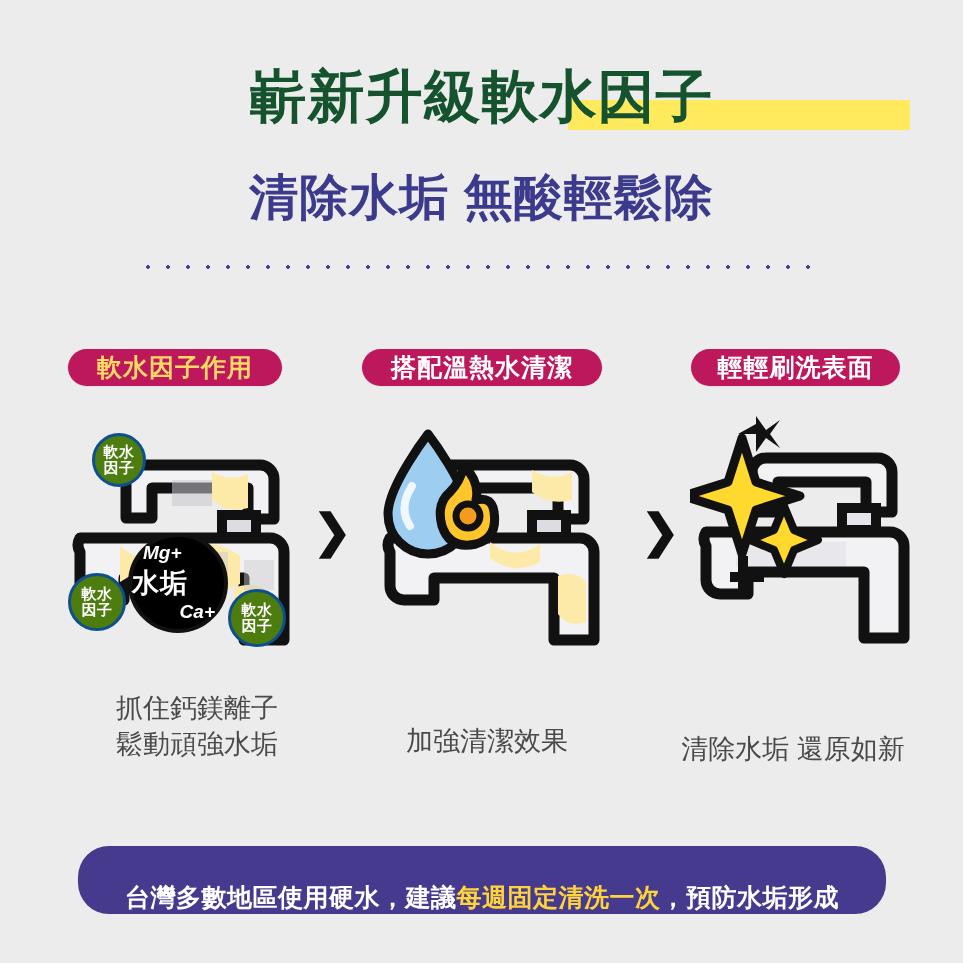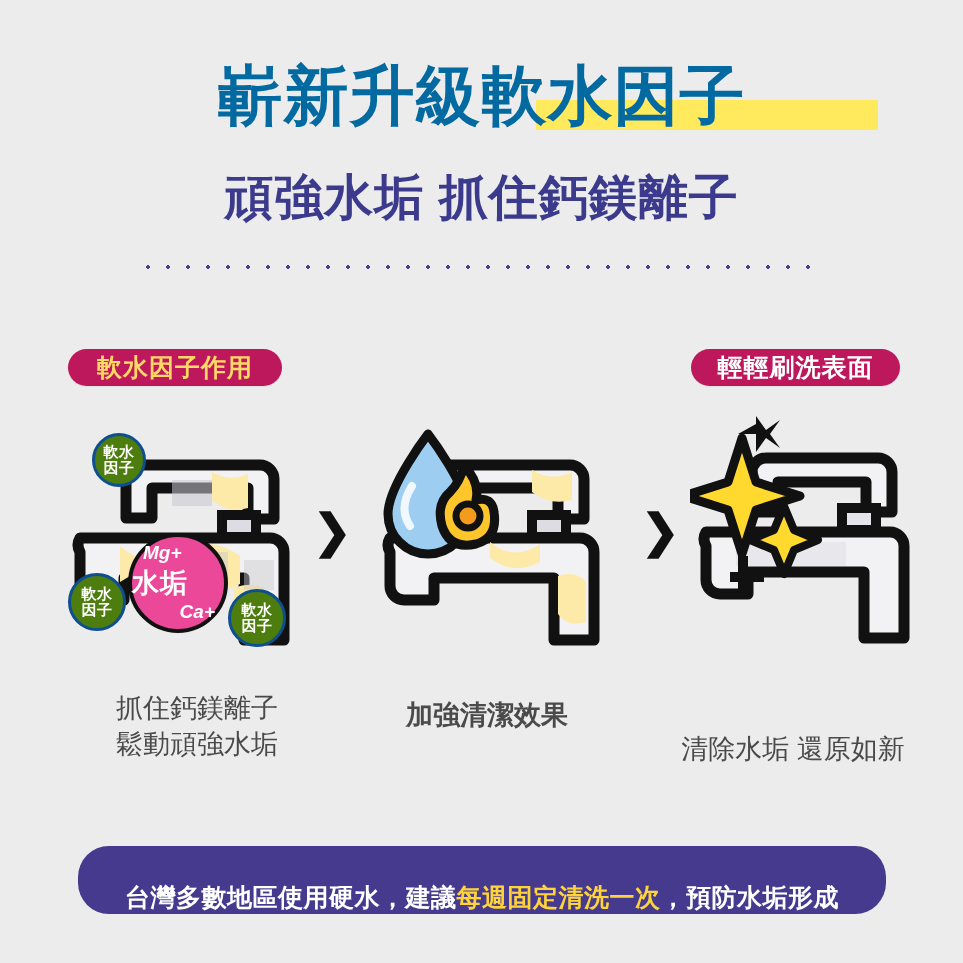--- a/index.html
+++ b/index.html
@@ -10,22 +10,22 @@
     overflow:hidden;position:relative;
   }
   .stage{position:absolute;inset:0;}
 
   
   .title-wrap{
     position:absolute;left:0;top:54px;width:963px;text-align:center;
   }
   .title{
     display:inline-block;position:relative;
-    font-size:65px;line-height:84px;font-weight:bold;
-    color:#0369a1;letter-spacing:1px;white-space:nowrap;
+    font-size:57px;line-height:84px;font-weight:bold;
+    color:#14532d;letter-spacing:1px;white-space:nowrap;
   }
   .title .hl-box{
     position:absolute;left:318px;top:46px;width:342px;height:30px;
     background:#ffe95c;z-index:0;border-radius:1px;
   }
   .title .t-txt{position:relative;z-index:2;}
 
   .subtitle{
     position:absolute;left:0;top:168px;width:963px;text-align:center;
     font-size:49px;line-height:58px;font-weight:bold;color:#3b3a8c;
@@ -73,21 +73,21 @@
     color:#fff;font-weight:bold;font-size:15px;line-height:16px;
     display:flex;flex-direction:column;align-items:center;justify-content:center;
     text-align:center;letter-spacing:.5px;z-index:6;
   }
   #badge-1{left:92px;top:433px;width:48px;height:48px;}
   #badge-2{left:68px;top:573px;width:52px;height:52px;}
   #badge-3{left:228px;top:589px;width:52px;height:52px;}
 
   .scale-ball{
     position:absolute;left:128px;top:533px;width:92px;height:92px;
-    border-radius:50%;background:#ec4899;border:4px solid #111;
+    border-radius:50%;background:#000000;border:4px solid #111;
     z-index:5;
   }
   .scale-ball .mg{
     position:absolute;left:11px;top:5px;color:#fff;font-style:italic;
     font-weight:bold;font-size:19px;
   }
   .scale-ball .sk{
     position:absolute;left:0;right:0;top:28px;
     color:#fff;font-weight:bold;font-size:27px;letter-spacing:1px;
   }
@@ -95,21 +95,21 @@
     position:absolute;right:9px;bottom:6px;color:#fff;font-style:italic;
     font-weight:bold;font-size:19px;
   }
 
   
   .caption{
     position:absolute;text-align:center;color:#4a4a4a;
     font-size:27px;line-height:36px;white-space:nowrap;font-weight:normal;
   }
   #cap-1{left:62px;top:690px;width:270px;}
-  #cap-2{left:362px;top:697px;width:250px;font-weight:bold;}
+  #cap-2{left:362px;top:723px;width:250px;}
   #cap-3{left:648px;top:715px;width:290px;margin-top:16px;}
 
   
   .footer{
     position:absolute;left:78px;top:846px;width:808px;height:68px;
     background:#463a8e;border-radius:31px;
     display:flex;align-items:flex-end;justify-content:center;
     font-size:25px;font-weight:bold;letter-spacing:.5px;white-space:nowrap;
     color:#ffffff;
   }
@@ -120,25 +120,26 @@
 
 <div class="stage">
 
   <div class="title-wrap">
     <div class="title">
       <span class="hl-box"></span>
       <span class="t-txt">嶄新升級軟水因子</span>
     </div>
   </div>
 
-  <div class="subtitle">頑強水垢 抓住鈣鎂離子</div>
+  <div class="subtitle">清除水垢 無酸輕鬆除</div>
 
   <div class="divider"></div>
 
   <div class="pill" id="pill-1" style="color: rgb(255, 217, 102);">軟水因子作用</div>
+  <div class="pill" id="pill-2" style="color: rgb(255, 255, 255);">搭配溫熱水清潔</div>
   <div class="pill" id="pill-3" style="color: rgb(255, 255, 255);">輕輕刷洗表面</div>
 
   <div class="cell" id="cell-1">
     <svg viewBox="0 0 260 260">
       <g>
 
         <path d="M78 55 h120 a14 14 0 0 1 14 14 v40 h-26 V78 h-96 v30 h-26 V69 a14 14 0 0 1 14 -14 z" fill="#f2f2f4" stroke="#111" stroke-width="11" stroke-linejoin="round"></path>
 
         <path d="M150 62 q18 10 36 2 v34 q-20 6 -36 -8 z" fill="#fdeaa8"></path>
         <path d="M110 70 h40 v26 h-40 z" fill="#c9c9cf" opacity=".55"></path>

